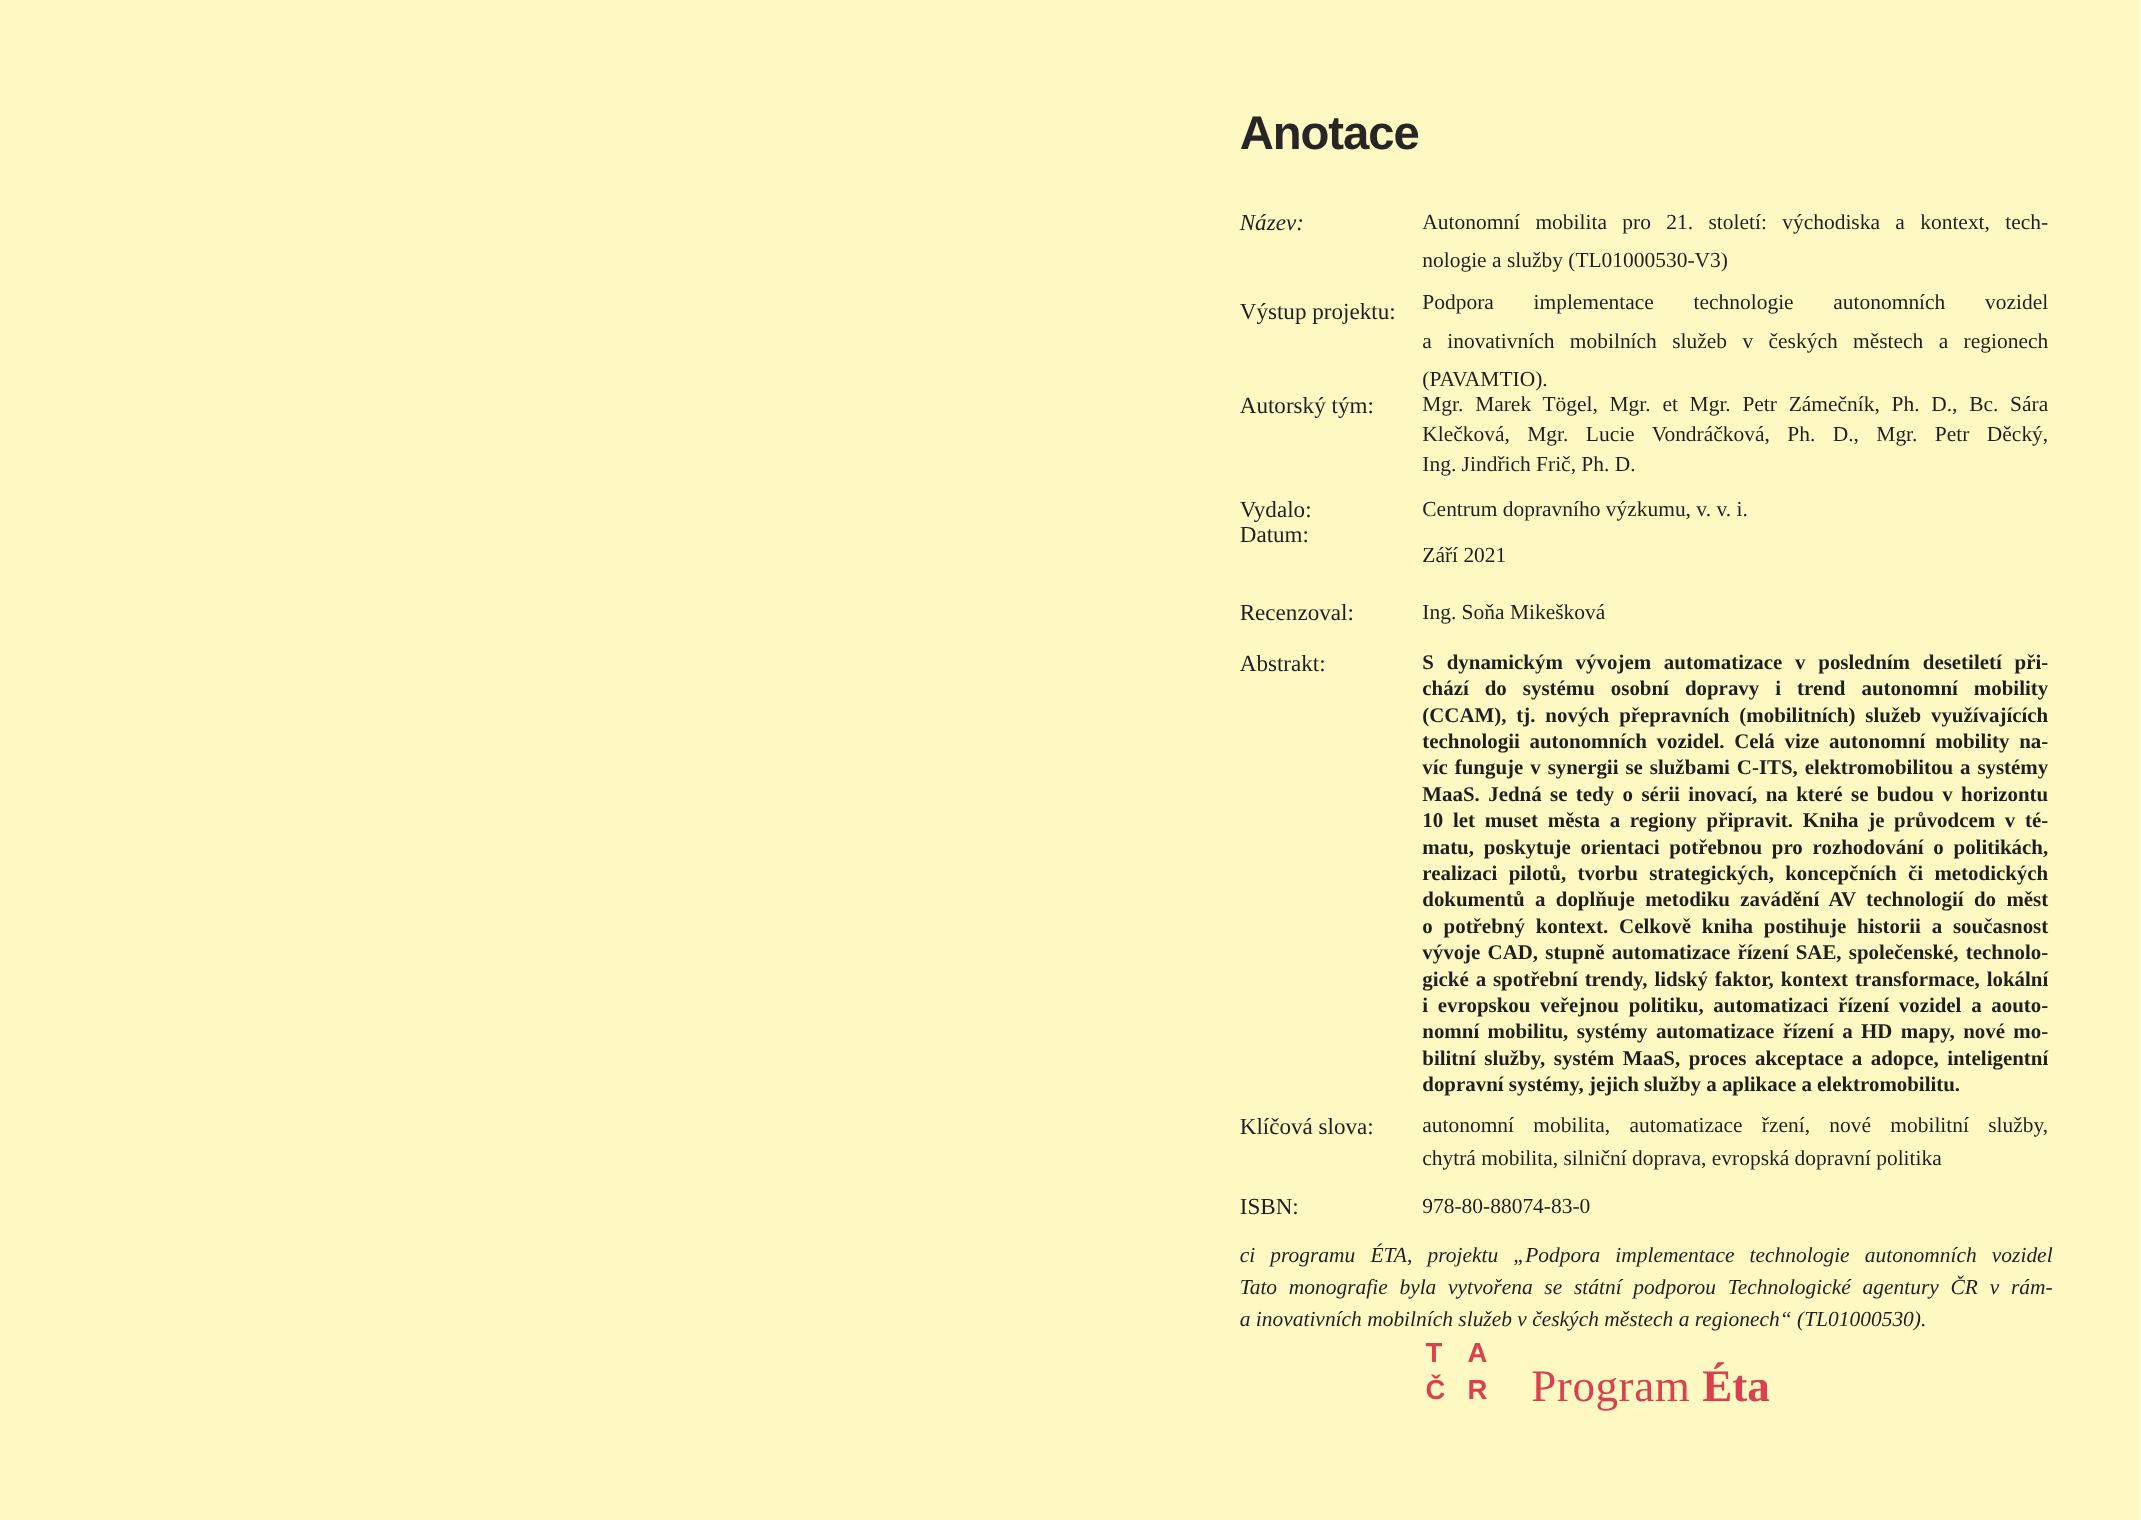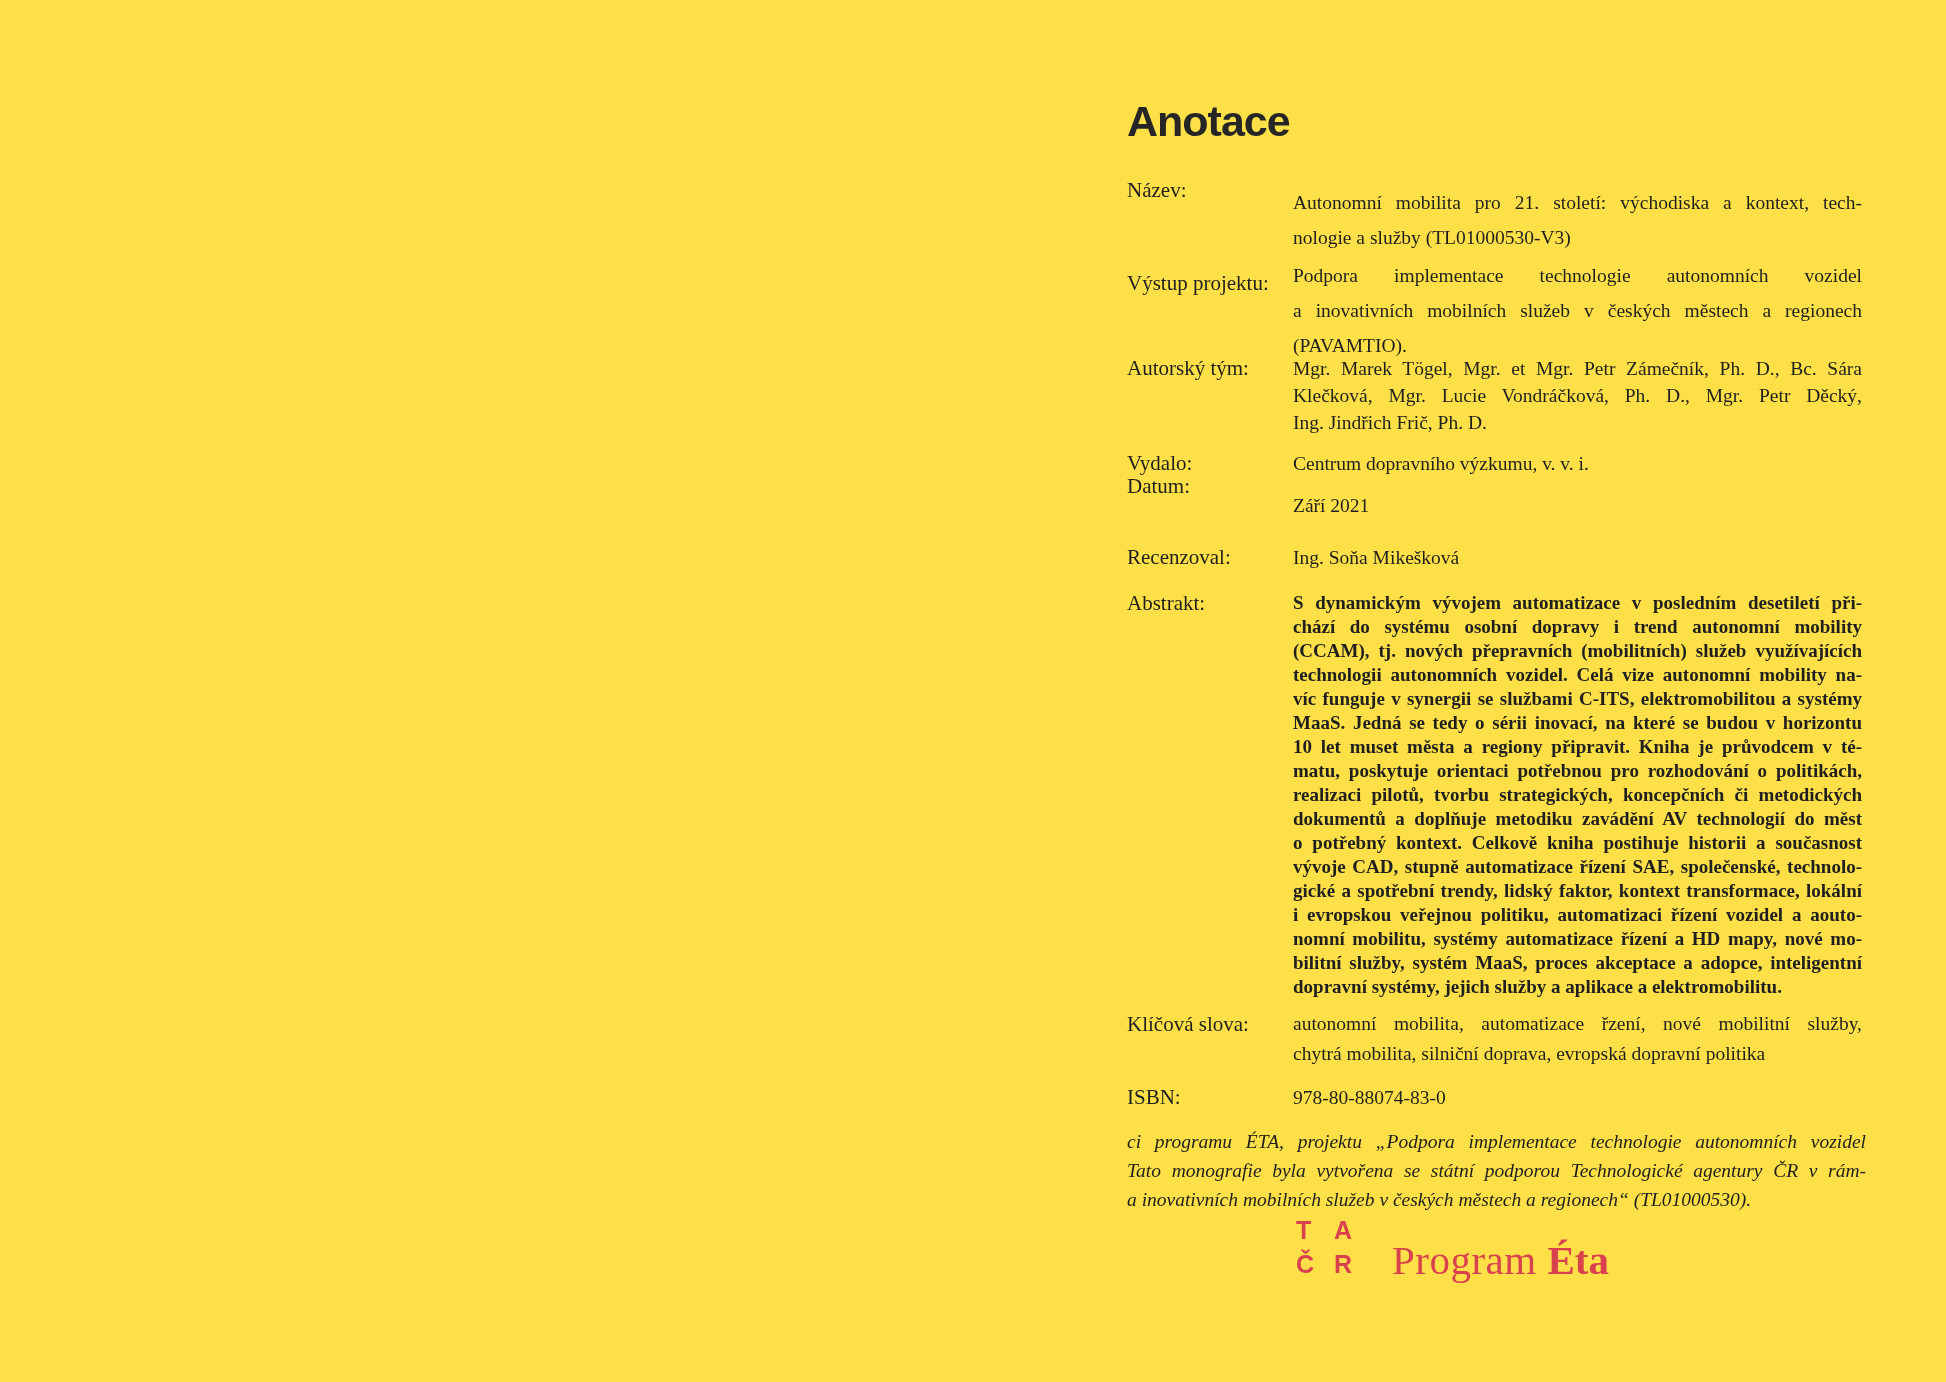--- a/index.html
+++ b/index.html
@@ -1,19 +1,19 @@
 <!DOCTYPE html>
 <html><head>
 <meta charset="utf-8">
 <style>
   html,body{margin:0;padding:0;background:#ffffff;}
   .canvas{
     position:relative;
     width:1946px;height:1382px;
-    background:#fde047;
+    background:#fef9c3;
     overflow:hidden;
     font-family:"Liberation Serif", serif;
     color:#1f1f1f;
   }
   .heading{
     position:absolute;left:1127px;top:97px;
     font-family:"Liberation Sans", sans-serif;
     font-weight:700;font-size:43px;letter-spacing:-1px;color:#262626;
   }
   .label{
@@ -40,21 +40,21 @@
     font-size:41px;letter-spacing:0.5px;white-space:nowrap;
   }
   .wordmark .eta{font-weight:700;letter-spacing:0;}
 </style>
 </head>
 <body>
 
 <div class="canvas">
   <div class="heading">Anotace</div>
   <div id="fields">
-      <div class="label" style="top: 173px; line-height: 35px;">Název:</div>
+      <div class="label" style="top: 185px; line-height: 35px; font-style: italic;">Název:</div>
       <div class="value" style="top: 185px; font-size: 19.5px; line-height: 35px;">
         <div class="line just">Autonomní mobilita pro 21. století: východiska a kontext, tech-</div>
         <div class="line">nologie a služby (TL01000530-V3)</div>
       </div>
       <div class="label" style="top: 266px; line-height: 35px;">Výstup projektu:</div>
       <div class="value" style="top: 258px; font-size: 19.5px; line-height: 35px;">
         <div class="line just">Podpora implementace technologie autonomních vozidel</div>
         <div class="line just">a inovativních mobilních služeb v českých městech a regionech</div>
         <div class="line">(PAVAMTIO).</div>
       </div>

